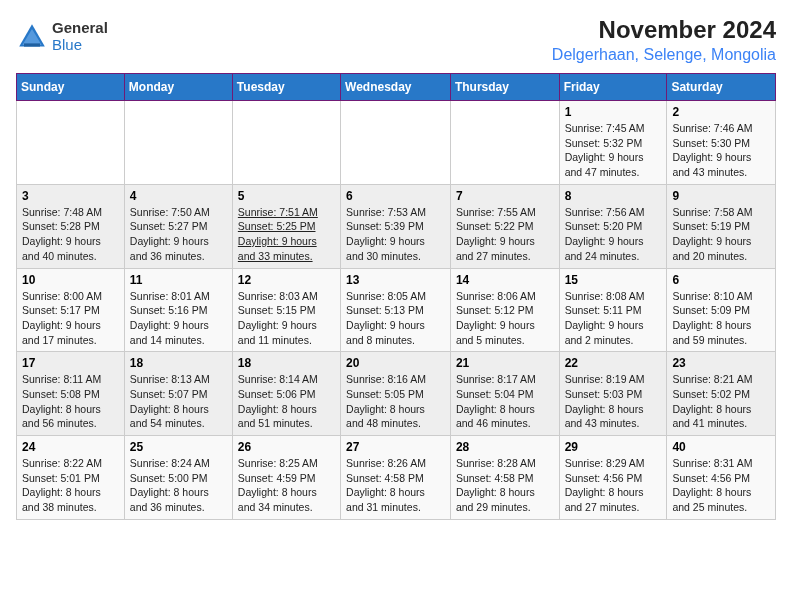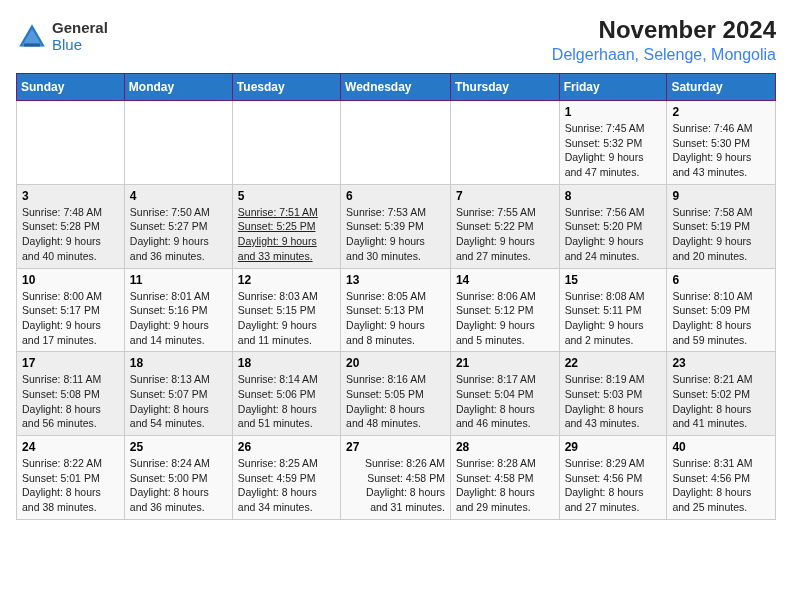--- a/index.html
+++ b/index.html
@@ -296,21 +296,21 @@
 Daylight: 8 hours and 36 minutes.</div>
         </td>
         <td>
           <span class="day-num">26</span>
           <div class="day-info" style="white-space: pre-line;">Sunrise: 8:25 AM
 Sunset: 4:59 PM
 Daylight: 8 hours and 34 minutes.</div>
         </td>
         <td>
           <span class="day-num">27</span>
-          <div class="day-info" style="white-space: pre-line; text-align: right;">Sunrise: 8:26 AM
+          <div class="day-info" style="white-space: pre-line;">Sunrise: 8:26 AM
 Sunset: 4:58 PM
 Daylight: 8 hours and 31 minutes.</div>
         </td>
         <td>
           <span class="day-num">28</span>
           <div class="day-info" style="white-space: pre-line;">Sunrise: 8:28 AM
 Sunset: 4:58 PM
 Daylight: 8 hours and 29 minutes.</div>
         </td>
         <td>

